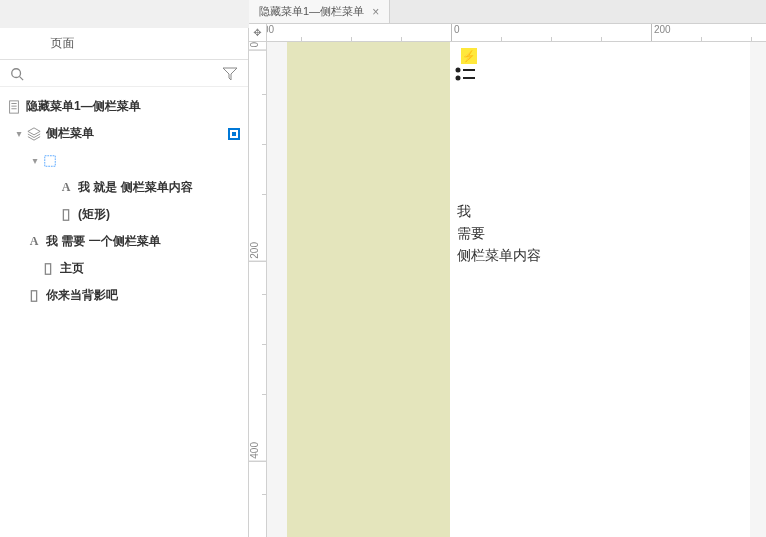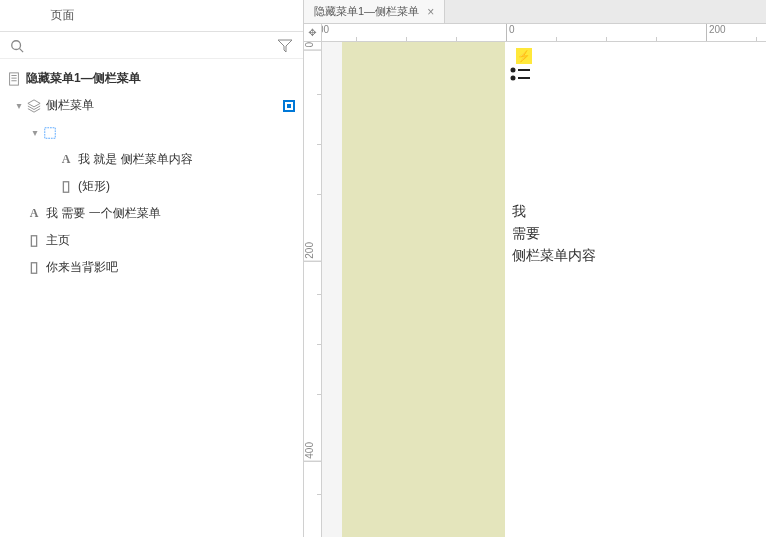--- a/index.html
+++ b/index.html
@@ -1,40 +1,40 @@
 <!DOCTYPE html>
 <html><head>
 <meta charset="utf-8">
 <style>
 * { margin: 0; padding: 0; box-sizing: border-box; font-family: "Microsoft YaHei", Arial, sans-serif; }
 html, body { width: 766px; height: 537px; background: #f0f0f0; overflow: hidden; font-size: 12px; color: #333; }
 
 .app { display: flex; width: 100%; height: 100%; }
 
 
-.left-panel { width: 304px; background: #fff; border-right: 1px solid #d0d0d0; display: flex; flex-direction: column; }
+.left-panel { width: 249px; background: #fff; border-right: 1px solid #d0d0d0; display: flex; flex-direction: column; margin-top: 28px; }
 
 .tabs { display: flex; height: 32px; border-bottom: 1px solid #e0e0e0; }
 .tab { flex: none; width: 125px; text-align: center; line-height: 30px; cursor: pointer; color: #555; }
 .tab.active { color: #008cff; font-weight: 500; position: relative; }
 .tab.active::after { content: ""; position: absolute; left: 50%; transform: translateX(-50%); bottom: -1px; width: 28px; height: 3px; background: #008cff; }
 
 .search-row { display: flex; align-items: center; padding: 6px 10px 4px 10px; border-bottom: 1px solid #eee; }
 .search-icon { width: 14px; height: 14px; margin-right: 6px; color: #888; }
 .search-icon svg { width: 14px; height: 14px; }
 .search-input { flex: 1; border: none; outline: none; font-size: 12px; background: transparent; }
 .filter-icon { width: 16px; height: 16px; color: #888; cursor: pointer; }
 .filter-icon svg { width: 16px; height: 16px; }
 
 .tree { flex: 1; overflow: auto; padding-top: 6px; }
 .tree-row { display: flex; align-items: center; height: 27px; padding-right: 8px; cursor: pointer; }
 .caret { width: 14px; display: flex; align-items: center; justify-content: center; color: #999; font-size: 10px; }
 .icon { width: 16px; height: 16px; display: flex; align-items: center; justify-content: center; margin-right: 4px; color: #666; }
 .icon svg { width: 14px; height: 14px; }
-.tree-label { flex: 1; white-space: nowrap; overflow: hidden; text-overflow: ellipsis; }
+.tree-label { flex: 1; white-space: nowrap; overflow: hidden; text-overflow: ellipsis; font-weight: bold; }
 .state-indicator { width: 12px; height: 12px; border: 2px solid #0078d7; display: inline-block; margin-left: 4px; }
 .state-indicator::after { content: ""; display: block; width: 4px; height: 4px; background: #0078d7; margin: 2px; }
 
 
 .right-area { flex: 1; display: flex; flex-direction: column; background: #f5f5f5; position: relative; }
 
 .doc-tabs { height: 24px; background: #eaeaea; display: flex; align-items: stretch; border-bottom: 1px solid #d0d0d0; }
 .doc-tab { display: flex; align-items: center; padding: 0 10px; background: #f7f7f7; border-right: 1px solid #d0d0d0; font-size: 11px; color: #555; cursor: pointer; gap: 8px; }
 .doc-tab-close { color: #888; cursor: pointer; font-size: 12px; }
 
@@ -129,21 +129,21 @@
         </span>
         <span class="tree-label">(矩形)</span>
       </div>
 
       <div class="tree-row" style="padding-left:26px">
         <span class="icon" style="font-family:serif;font-weight:bold;color:#777;">A</span>
         <span class="tree-label">我 需要 一个侧栏菜单</span>
       </div>
 
 
-      <div class="tree-row" style="padding-left:26px">
+      <div class="tree-row" style="padding-left:40px">
         <span class="icon">
           <svg viewBox="0 0 16 16" fill="none" stroke="#888" stroke-width="1.5">
               <rect x="5" y="2" width="6" height="12"></rect>
             </svg>
         </span>
         <span class="tree-label">主页</span>
       </div>
 
       <div class="tree-row" style="padding-left:26px">
         <span class="icon">

